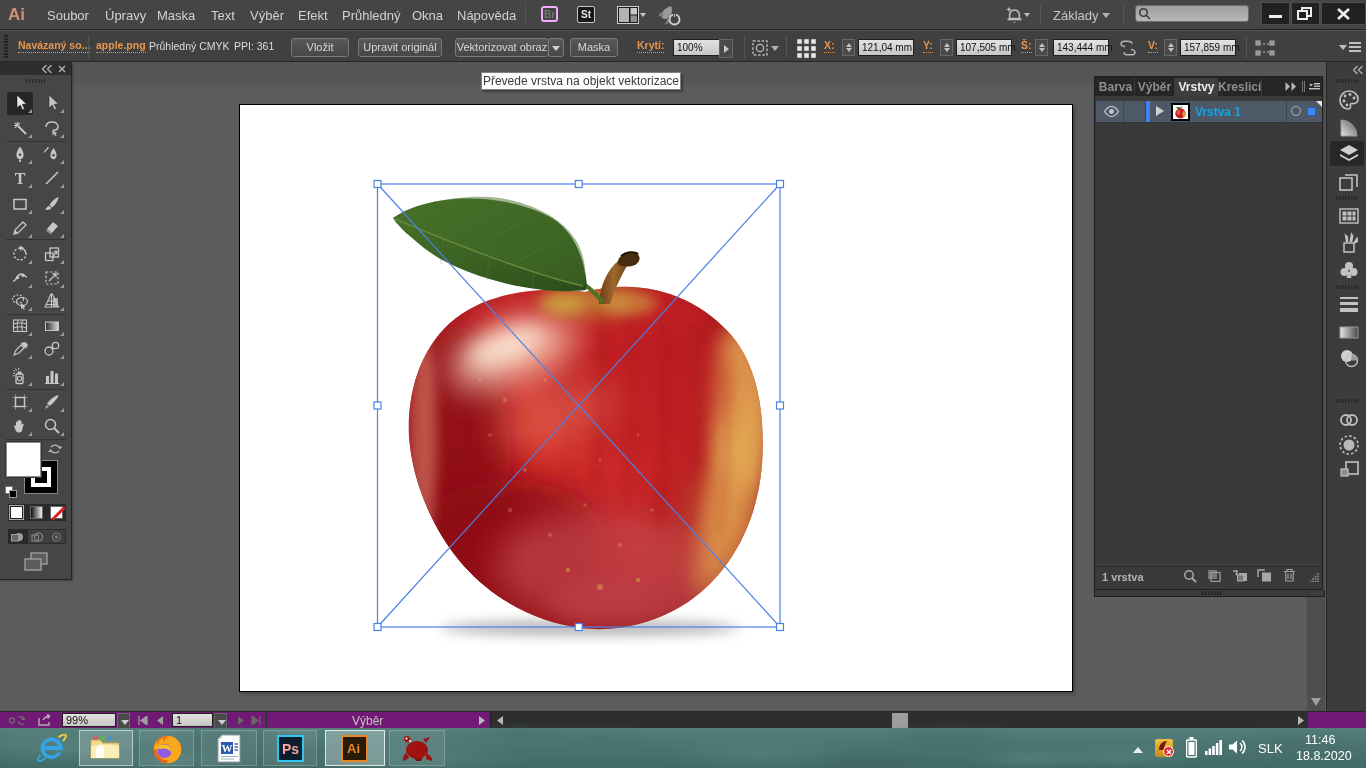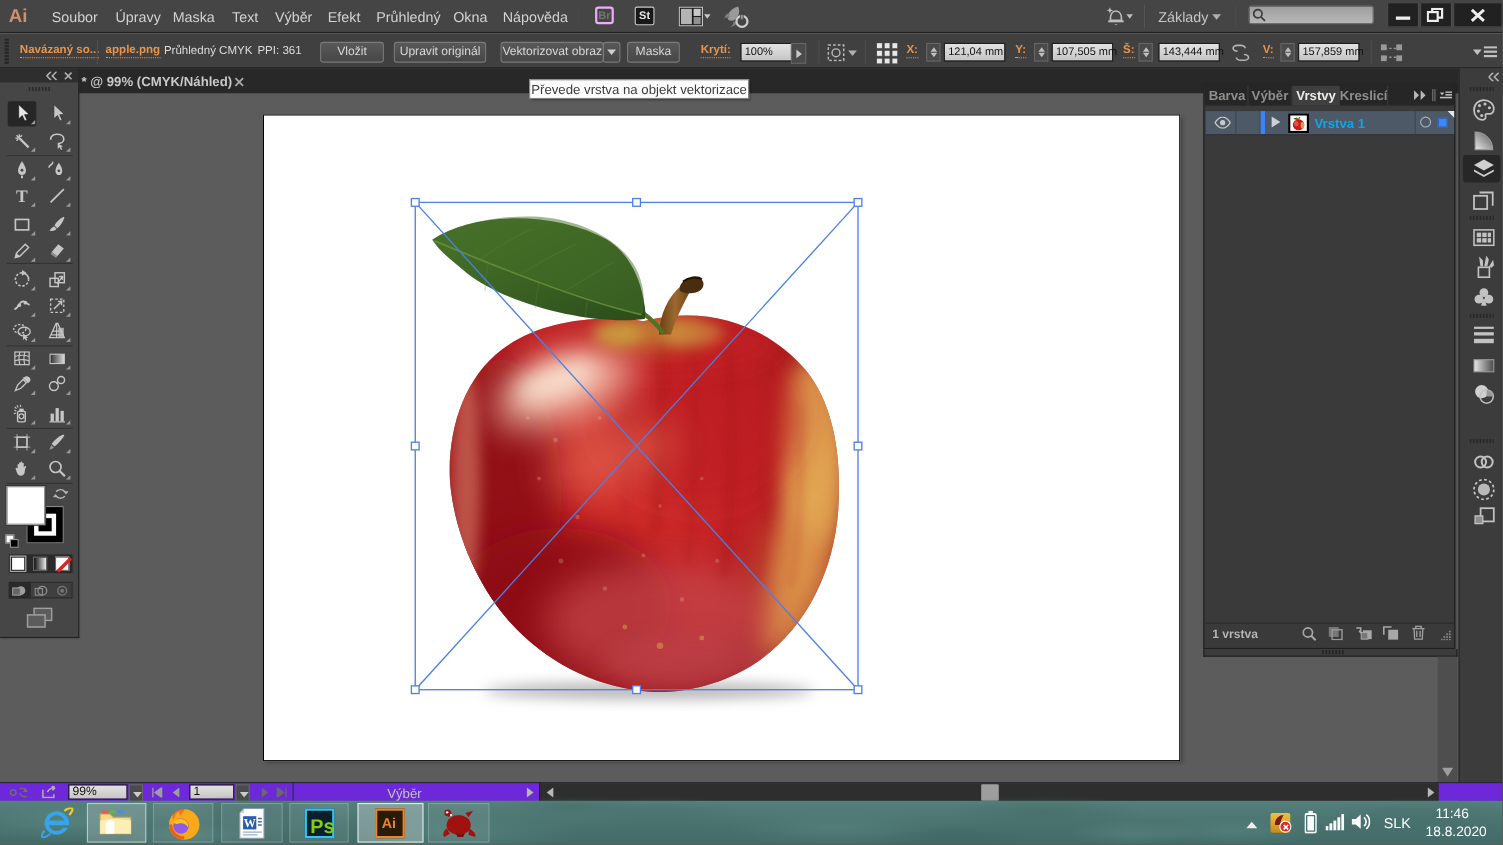--- a/index.html
+++ b/index.html
@@ -19,21 +19,21 @@
 .linput { position:absolute; top:8px; height:17px; background:linear-gradient(#e2e2e2,#c6c6c6); border:1px solid #1e1e1e; color:#111; font-size:10px; line-height:15px; padding-left:3px; white-space:nowrap; }
 .spin { position:absolute; top:8px; width:13px; height:17px; background:#4a4a4a; border:1px solid #666; }
 .spin:before { content:""; position:absolute; left:3px; top:3px; border-left:3px solid transparent; border-right:3px solid transparent; border-bottom:4px solid #c0c0c0; }
 .spin:after { content:""; position:absolute; left:3px; bottom:3px; border-left:3px solid transparent; border-right:3px solid transparent; border-top:4px solid #c0c0c0; }
 
 #tabstrip { position:absolute; left:0; top:62px; width:1366px; height:23px; background:#282828; }
 
 #canvas { position:absolute; left:0; top:85px; width:1326px; height:626px; background:#5c5c5c; }
 #artboard { position:absolute; left:239px; top:19px; width:834px; height:588px; background:#fff; border:1px solid #000; box-shadow:2px 2px 3px rgba(0,0,0,0.25); }
 
-#statusbar { position:absolute; left:0; top:711px; width:1366px; height:17px; background:#6d28d9; border-top:1px solid #262626; }
+#statusbar { position:absolute; left:0; top:711px; width:1366px; height:17px; background:#701a75; border-top:1px solid #262626; }
 
 #taskbar { position:absolute; left:0; top:728px; width:1366px; height:40px; }
 .tray { position:absolute; color:#fff; font-size:12px; }
 </style>
 </head>
 <body>
 <div id="app">
 <div id="menubar">
   <span class="mitem" style="left:8px; top:5px; font-size:17px; font-weight:bold; color:#cf9070;">Ai</span>
   <span class="mitem" style="left:47px;">Soubor</span>
@@ -181,26 +181,20 @@
   </svg>
 
   <svg class="abs" style="left:1339px; top:11px;" width="22" height="12" viewBox="0 0 22 12">
     <path d="M0 3 L8 3 L4 8 Z" fill="#c0c0c0"></path>
     <g fill="#c0c0c0">
           <rect x="10" y="0" width="12" height="2"></rect>
           <rect x="10" y="4" width="12" height="2"></rect>
           <rect x="10" y="8" width="12" height="2"></rect>
         </g>
   </svg>
-</div>
-<div id="tabstrip">
-  <span class="abs" style="left:74px; top:5px; font-size:12px; color:#c9c9c9; font-weight:bold;">* @ 99% (CMYK/Náhled)</span>
-  <svg class="abs" style="left:213px; top:8px;" width="9" height="9" viewBox="0 0 9 9">
-        <path d="M1 1 L8 8 M8 1 L1 8" stroke="#aaa" stroke-width="1.6"></path>
-      </svg>
 </div>
 <div id="canvas">
 <div id="artboard"></div>
 <svg class="abs" style="left:300px; top:-5px;" width="560" height="580" viewBox="0 0 560 580">
   <defs>
     <radialGradient id="body" cx="44%" cy="38%" r="68%">
       <stop offset="0%" stop-color="#d93a30"></stop>
       <stop offset="45%" stop-color="#c62427"></stop>
       <stop offset="80%" stop-color="#a51a1e"></stop>
       <stop offset="100%" stop-color="#8c1318"></stop>
@@ -861,21 +855,21 @@
 <rect x="6" y="8" width="12" height="12" fill="#2a5caa"></rect>
 <text x="12" y="18" font-size="11" font-weight="bold" fill="#fff" text-anchor="middle" font-family="Liberation Serif,serif">W</text>
 <g stroke="#4a6a9a" stroke-width="1.4">
           <path d="M19.5 10 L23 10 M19.5 13 L23 13 M19.5 16 L23 16"></path>
         </g>
 <g stroke="#9ab0c8" stroke-width="1.2">
           <path d="M6 22.5 L23 22.5 M6 25 L19 25"></path>
         </g>
 </svg>
 <div class="abs" style="left:277px; top:7px; width:27px; height:27px; background:#0a1e2e; border:2px solid #31c5f0;"></div>
-<span class="abs" style="left:282px; top:13px; font-size:18px; font-weight:bold; color:#84cc16;">Ps</span>
+<span class="abs" style="left:282px; top:13px; font-size:14px; font-weight:bold; color:#fca5a5;">Ps</span>
 <div class="abs" style="left:341px; top:7px; width:27px; height:27px; background:#2a1a08; border:2px solid #e8862a;"></div>
 <span class="abs" style="left:347px; top:13px; font-size:13px; font-weight:bold; color:#e8862a;">Ai</span>
 <svg class="abs" style="left:400px; top:7px;" width="34" height="27" viewBox="0 0 34 27">
 <ellipse cx="17" cy="15" rx="11" ry="9" fill="#a01210"></ellipse>
 <path d="M8 8 L4 2 L11 4 Z M26 8 L30 2 L23 4 Z" fill="#a01210"></path>
 <circle cx="7" cy="4" r="3" fill="#a01210"></circle>
 <path d="M26 18 C30 20 33 23 32 26 L26 24 Z" fill="#a01210"></path>
 <path d="M6 18 C3 21 2 24 4 26 L9 23 Z" fill="#a01210"></path>
 <circle cx="6.5" cy="3.5" r="1.1" fill="#fff"></circle>
         <circle cx="10" cy="6" r="1" fill="#fff"></circle>

